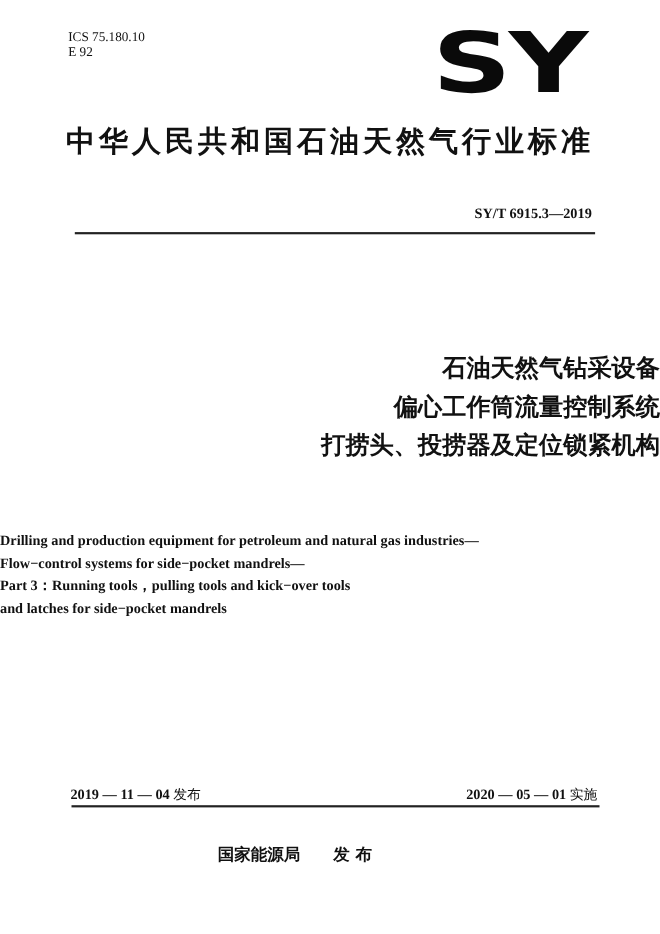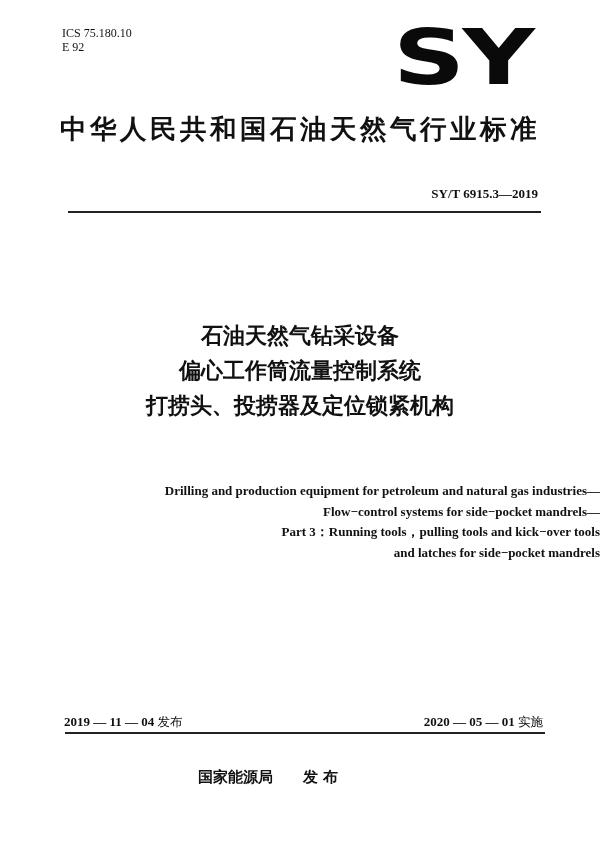--- a/index.html
+++ b/index.html
@@ -10,23 +10,23 @@
   .classif { left:62px; top:26px; font-size:12px; font-weight:normal; line-height:14px; }
   .logo { left:393px; top:22px; width:118px; height:76px; font-family:"DejaVu Sans", "Liberation Sans", sans-serif;
           font-weight:900; font-size:80px; line-height:76px; letter-spacing:-2px; color:#0a0a0a;
           transform:scaleX(1.25) scaleY(0.95); transform-origin:left top; }
   .banner { left:60px; top:112px; width:490px; font-size:26.5px; letter-spacing:3.5px; line-height:34px; white-space:nowrap; }
   .code { right:62px; top:162px; font-size:13px; font-weight:bold;margin-top:24px; }
   .rule { height:1.5px; background:#222; }
   .rule.top { left:68px; top:211px; width:473px; }
   .rule.bottom { left:65px; top:732px; width:480px; }
   .cn-title { left:0; top:318px; width:600px; text-align:center; font-size:22px; line-height:35px; font-weight:bold; }
-  .cn-title div { white-space:nowrap; }
+  .cn-title div { white-space:nowrap;text-align:right; }
   .cn-title .num { font-family:"Liberation Serif", serif; font-weight:bold; }
-  .en-title { left:0; top:481px; width:600px; text-align:right; font-size:13px; line-height:20.5px; font-weight:bold; }
+  .en-title { left:0; top:481px; width:600px; text-align:left; font-size:13px; line-height:20.5px; font-weight:bold; }
   .date-left { left:64px; top:714px; font-size:13px; font-weight:bold; }
   .date-right { right:57px; top:714px; font-size:13px; font-weight:bold; }
   .date-left .cn, .date-right .cn { font-family:"DejaVu Sans", sans-serif; font-weight:normal; font-size:12.5px;margin-top:22px; }
   .issuer { left:0; top:768px; width:536px; text-align:center; font-size:15px; font-weight:bold; }
   .issuer .gap { display:inline-block; width:30px; }
 </style>
 </head>
 <body>
 
 <div class="abs classif serif">

